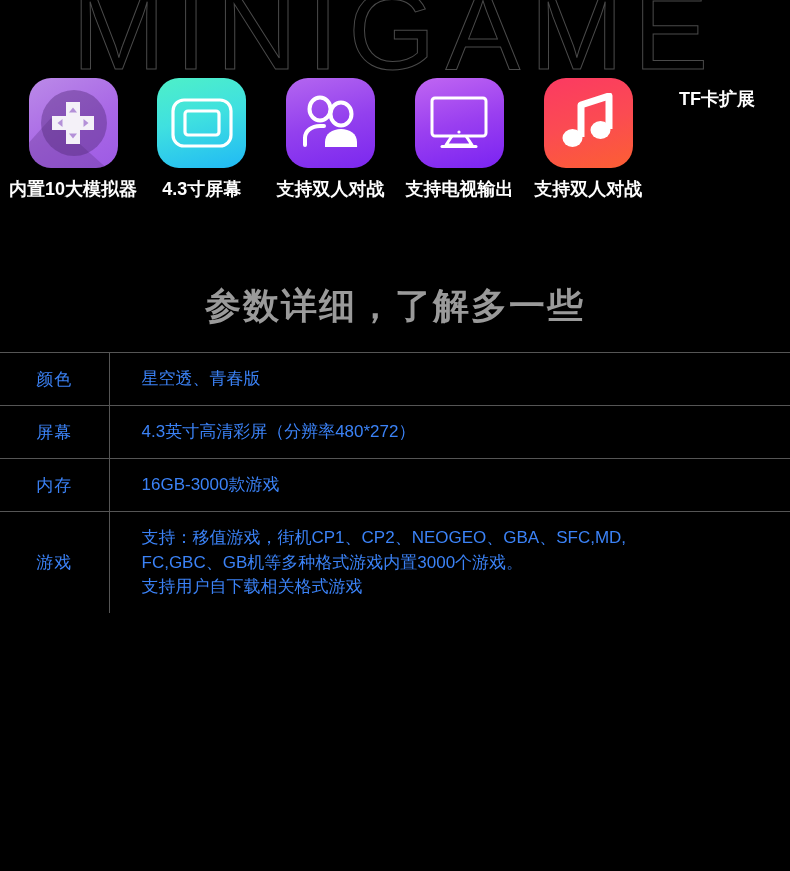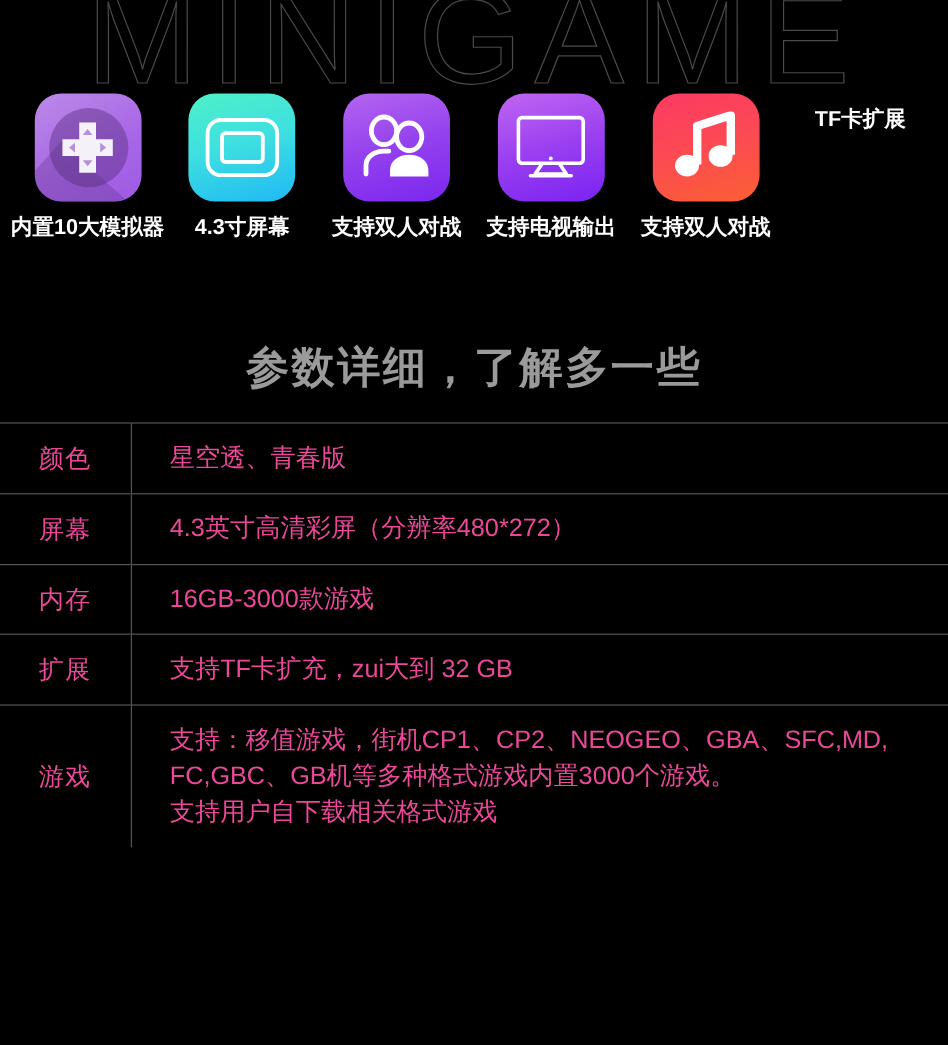--- a/index.html
+++ b/index.html
@@ -86,22 +86,22 @@
 
   
   .spec-table {
     position: absolute;
     top: 352px; left: 0; width: 790px;
     border-collapse: collapse;
     table-layout: fixed;
   }
   .spec-table tr { border-top: 1px solid #555; }
   .spec-table td {
-    color: #ec4899;
-    font-size: 21px;
+    color: #3b82f6;
+    font-size: 17px;
     vertical-align: middle;
     font-family: "Liberation Sans", "DejaVu Sans", sans-serif;
   }
   td.key {
     width: 109px;
     text-align: center;
     border-right: 1px solid #555;
     padding: 14px 0;
     letter-spacing: 1px;
   }
@@ -196,24 +196,20 @@
       </tr>
       <tr>
         <td class="key">屏幕</td>
         <td class="val">4.3英寸高清彩屏（分辨率480*272）</td>
       </tr>
       <tr>
         <td class="key">内存</td>
         <td class="val">16GB-3000款游戏</td>
       </tr>
       <tr>
-        <td class="key">扩展</td>
-        <td class="val">支持TF卡扩充，zui大到 32 GB</td>
-      </tr>
-      <tr>
         <td class="key">游戏</td>
         <td class="val">支持：移值游戏，街机CP1、CP2、NEOGEO、GBA、SFC,MD,
 FC,GBC、GB机等多种格式游戏内置3000个游戏。
 支持用户自下载相关格式游戏</td>
       </tr>
 
     </tbody>
   </table>
 
 </div>

